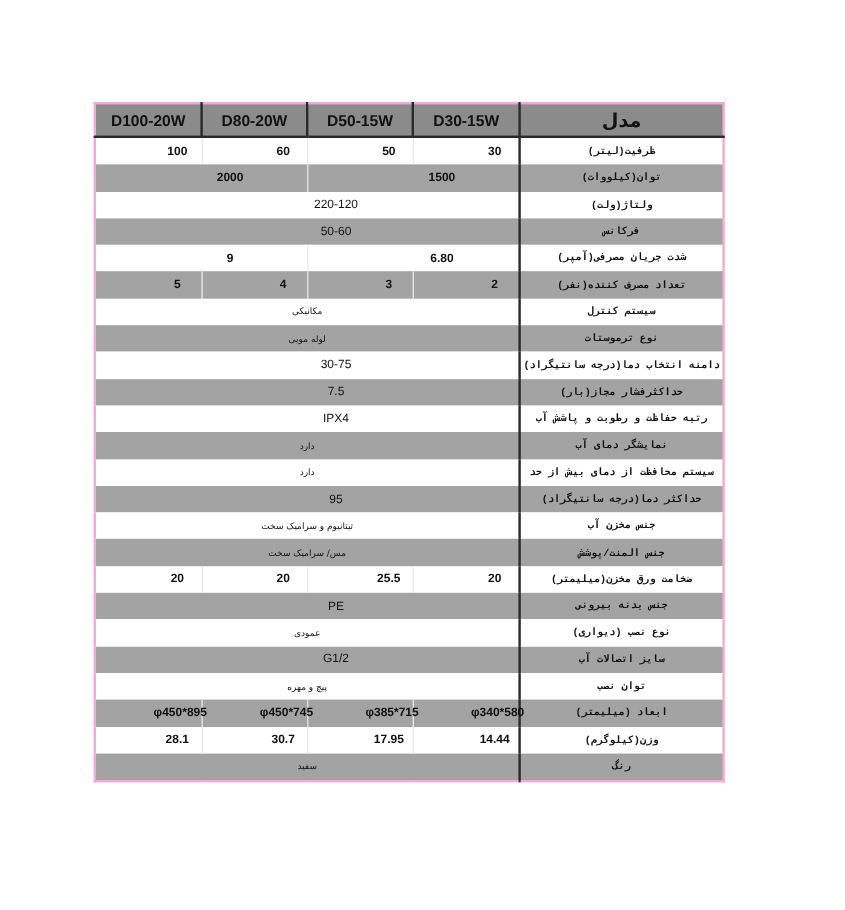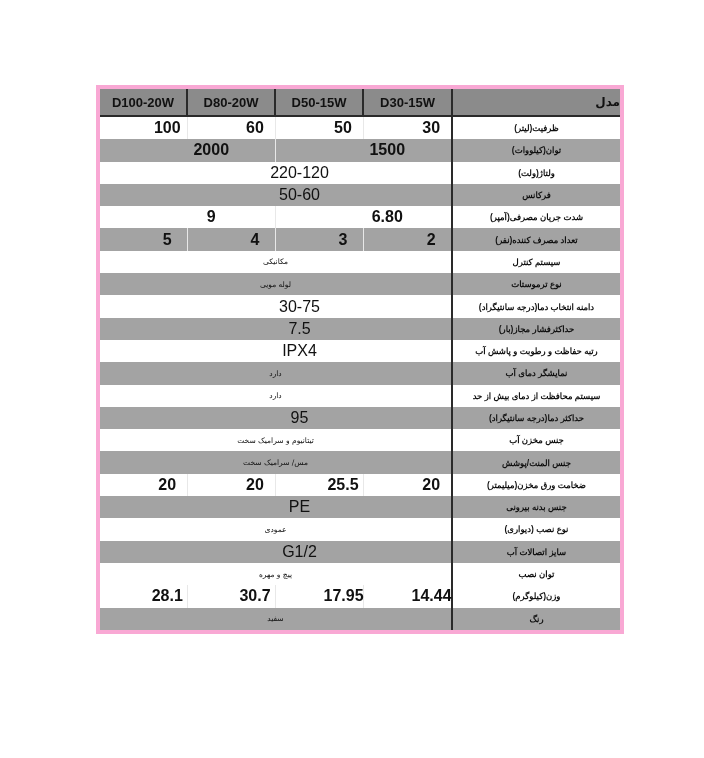--- a/index.html
+++ b/index.html
@@ -1,65 +1,65 @@
 <!DOCTYPE html>
 <html><head>
 <meta charset="utf-8">
 <style>
   html, body { margin:0; padding:0; background:#ffffff; }
   body { width:704px; height:758px; position:relative; font-family:"DejaVu Sans", sans-serif; }
   .spec-table {
-    position:absolute; left:96px; top:85px; width:524px;
+    position:absolute; left:78px; top:85px; width:524px;
     border-collapse:collapse; table-layout:fixed;
-    border:4px solid #f9a8d4;
+    border:2px solid #f9a8d4;
   }
   .spec-table col.c1 { width:89px; }
   .spec-table col.c2 { width:88px; }
   .spec-table col.c3 { width:88px; }
   .spec-table col.c4 { width:89px; }
   .spec-table col.c5 { width:170px; }
   .spec-table th {
     background:#8b8b8b; color:#111; height:26px;
     font-family:"Liberation Sans", sans-serif; font-weight:bold; font-size:13px;
     border-right:2px solid #2a2a2a; border-bottom:2px solid #2a2a2a; padding:0;
   }
   .spec-table th:last-child { border-right:none; }
   .spec-table td {
     height:22.3px; padding:0; text-align:center;
     font-family:"Liberation Sans", sans-serif; font-size:10.5px; color:#111;
     border-left:1px solid #e8e8e8;
   }
   .spec-table tr.odd td { background:#ffffff; }
   .spec-table tr.even td { background:#a3a3a3; }
   .spec-table td.label {
-    direction:rtl; font-family:Liberation Sans, sans-serif; font-weight:bold; font-size:8.5px;
+    direction:rtl; font-family:Liberation Mono, monospace; font-weight:bold; font-size:8.5px;
     border-left:2px solid #2a2a2a; 
   }
   .spec-table td.val-fa { direction:rtl; font-family:"DejaVu Sans", sans-serif; font-size:7.5px; }
-  .spec-table td.val { font-size:16px;padding-left:48px; }
+  .spec-table td.val { font-size:10px;padding-left:48px; }
   .spec-table td.bold { font-weight:bold; }
 </style>
 </head>
 <body>
 
 <table class="spec-table">
   <colgroup>
       <col class="c1">
       <col class="c2">
       <col class="c3">
       <col class="c4">
       <col class="c5">
     </colgroup>
   <thead>
     <tr>
       <th>D100-20W</th>
       <th>D80-20W</th>
       <th>D50-15W</th>
       <th>D30-15W</th>
-      <th style="direction:rtl;font-family:'DejaVu Sans',sans-serif;font-size:12px;text-align:right;">مدل</th>
+      <th style="direction:rtl;font-family:'DejaVu Sans',sans-serif;font-size:16px;">مدل</th>
     </tr>
   </thead>
   <tbody id="spec-body">
       <tr class="odd">
         <td colspan="1" class="val bold">100</td>
         <td colspan="1" class="val bold">60</td>
         <td colspan="1" class="val bold">50</td>
         <td colspan="1" class="val bold">30</td>
         <td class="label">ظرفیت(لیتر)</td>
       </tr>
@@ -144,20 +144,27 @@
         <td class="label">نوع نصب (دیواری)</td>
       </tr>
       <tr class="even">
         <td colspan="4" class="val">G1/2</td>
         <td class="label">سایز اتصالات آب</td>
       </tr>
       <tr class="odd">
         <td colspan="4" class="val-fa">پیچ و مهره</td>
         <td class="label">توان نصب</td>
       </tr>
+      <tr class="even">
+        <td colspan="1" class="val bold">φ450*895</td>
+        <td colspan="1" class="val bold">φ450*745</td>
+        <td colspan="1" class="val bold">φ385*715</td>
+        <td colspan="1" class="val bold">φ340*580</td>
+        <td class="label">ابعاد (میلیمتر)</td>
+      </tr>
       <tr class="odd">
         <td colspan="1" class="val bold">28.1</td>
         <td colspan="1" class="val bold">30.7</td>
         <td colspan="1" class="val bold">17.95</td>
         <td colspan="1" class="val bold">14.44</td>
         <td class="label">وزن(کیلوگرم)</td>
       </tr>
       <tr class="even">
         <td colspan="4" class="val-fa">سفید</td>
         <td class="label">رنگ</td>

